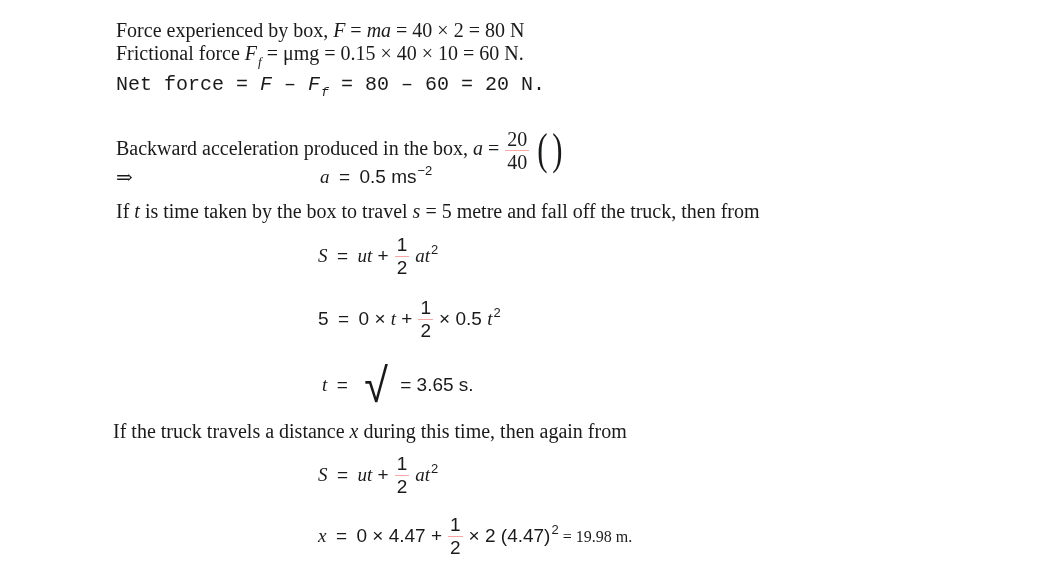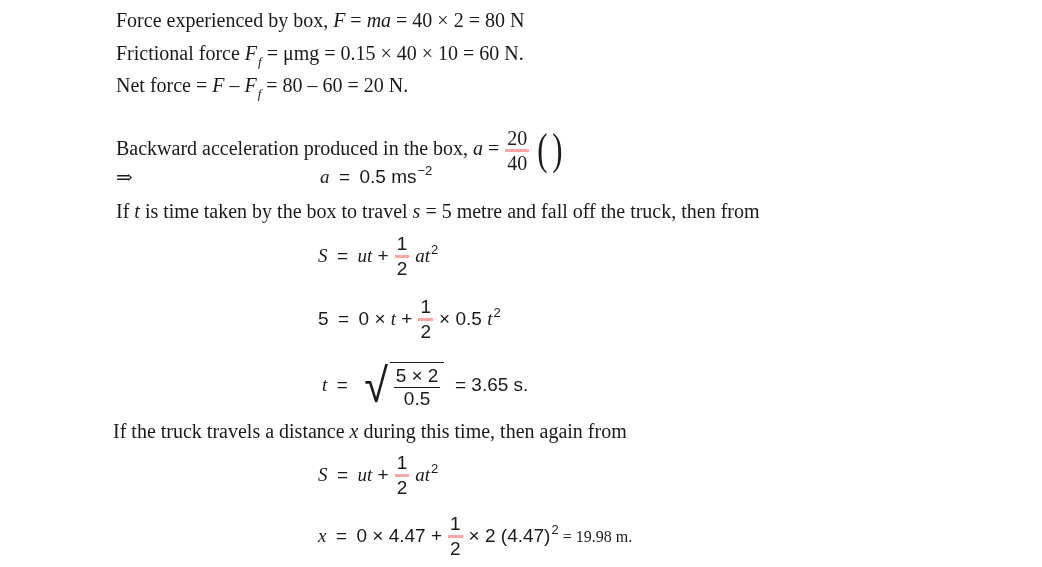--- a/index.html
+++ b/index.html
@@ -7,43 +7,43 @@
       width: 1042px; height: 567px; overflow: hidden;
       background: #ffffff; color: #1a1a1a;
       font-family: "Liberation Serif", "DejaVu Serif", serif;
       font-size: 20px; position: relative;
     }
     .line { position: absolute; white-space: nowrap; line-height: 24px; }
     .i { font-style: italic; }
     .sub { font-size: 13px; font-style: italic; position: relative; top: 6px; margin-left: 1px; }
     .sup { font-size: 13px; position: relative; top: -8px; margin-left: 1px; }
     .frac { display: inline-flex; flex-direction: column; align-items: center; vertical-align: middle; margin: 0 6px; line-height: 22px; }
-    .frac .num { padding: 0 2px; border-bottom: 3px solid #fca5a5; }
+    .frac .num { padding: 0 2px; border-bottom: 1px solid #fca5a5; }
     .frac .den { padding: 0 2px; }
     .paren { display: inline-block; font-size: 44px; line-height: 44px; vertical-align: middle; font-weight: 300; transform: scaleX(0.7); }
     .eq { display: inline-block; width: 30px; text-align: center; }
     .sqrt { display: inline-flex; align-items: stretch; vertical-align: middle; margin-left: 6px; }
     .sqrt .rad { font-size: 48px; line-height: 48px; transform: scaleX(0.9); }
     .sqrt .body { border-top: 1.5px solid #1a1a1a; display: inline-flex; flex-direction: column; align-items: center; padding: 2px 4px 0 4px; line-height: 22px; }
     .sqrt .body .num { border-bottom: 1px solid #1a1a1a; padding: 0 2px; }
     .math { font-family: "Liberation Sans", "DejaVu Sans", sans-serif; font-size: 19px; }
     .math .i { font-family: "Liberation Serif", serif; }
   </style>
 </head>
 <body>
 
-<div class="line" style="left:116px; top:8px;">
+<div class="line" style="left:116px; top:18px;">
   <span>Force experienced by box, </span><span class="i">F</span><span> = </span><span class="i">ma</span><span> = 40 × 2 = 80 N</span>
 </div>
 
 <div class="line" style="left:116px; top:41px;">
   <span>Frictional force </span><span class="i">F</span><span class="sub">f</span><span> = μmg = 0.15 × 40 × 10 = 60 N.</span>
 </div>
 
-<div class="line" style="left:116px; top:73px;">
+<div class="line" style="left:116px; top:73px;font-family:Liberation Mono, monospace;">
   <span>Net force = </span><span class="i">F</span><span> – </span><span class="i">F</span><span class="sub">f</span><span> = 80 – 60 = 20 N.</span>
 </div>
 
 <div class="line" style="left:116px; top:120px; line-height:56px;">
   <span>Backward acceleration produced in the box, </span><span class="i">a</span><span> =</span><span class="frac">
       <span class="num">20</span>
       <span class="den">40</span>
     </span><span class="paren">(</span><span class="paren">)</span>
 </div>
 
@@ -66,24 +66,20 @@
 <div class="line math" style="left:318px; top:295px; line-height:48px;">
   <span>5</span><span class="eq">=</span><span>0 × </span><span class="i">t</span><span> +</span><span class="frac">
       <span class="num">1</span>
       <span class="den">2</span>
     </span><span>× 0.5 </span><span class="i">t</span><span class="sup">2</span>
 </div>
 
 <div class="line math" style="left:322px; top:358px; line-height:54px;">
   <span class="i">t</span><span class="eq">=</span><span class="sqrt">
       <span class="rad">√</span>
-      <span class="body">
-        <span class="num">5 × 2</span>
-        <span class="den">0.5</span>
-      </span>
     </span>&nbsp;&nbsp;<span>= 3.65 s.</span>
 </div>
 
 <div class="line" style="left:113px; top:419px;text-align:center;">
   <span>If the truck travels a distance </span><span class="i">x</span><span> during this time, then again from</span>
 </div>
 
 <div class="line math" style="left:318px; top:451px; line-height:48px;">
   <span class="i">S</span><span class="eq">=</span><span class="i">ut</span><span> +</span><span class="frac">
       <span class="num">1</span>

